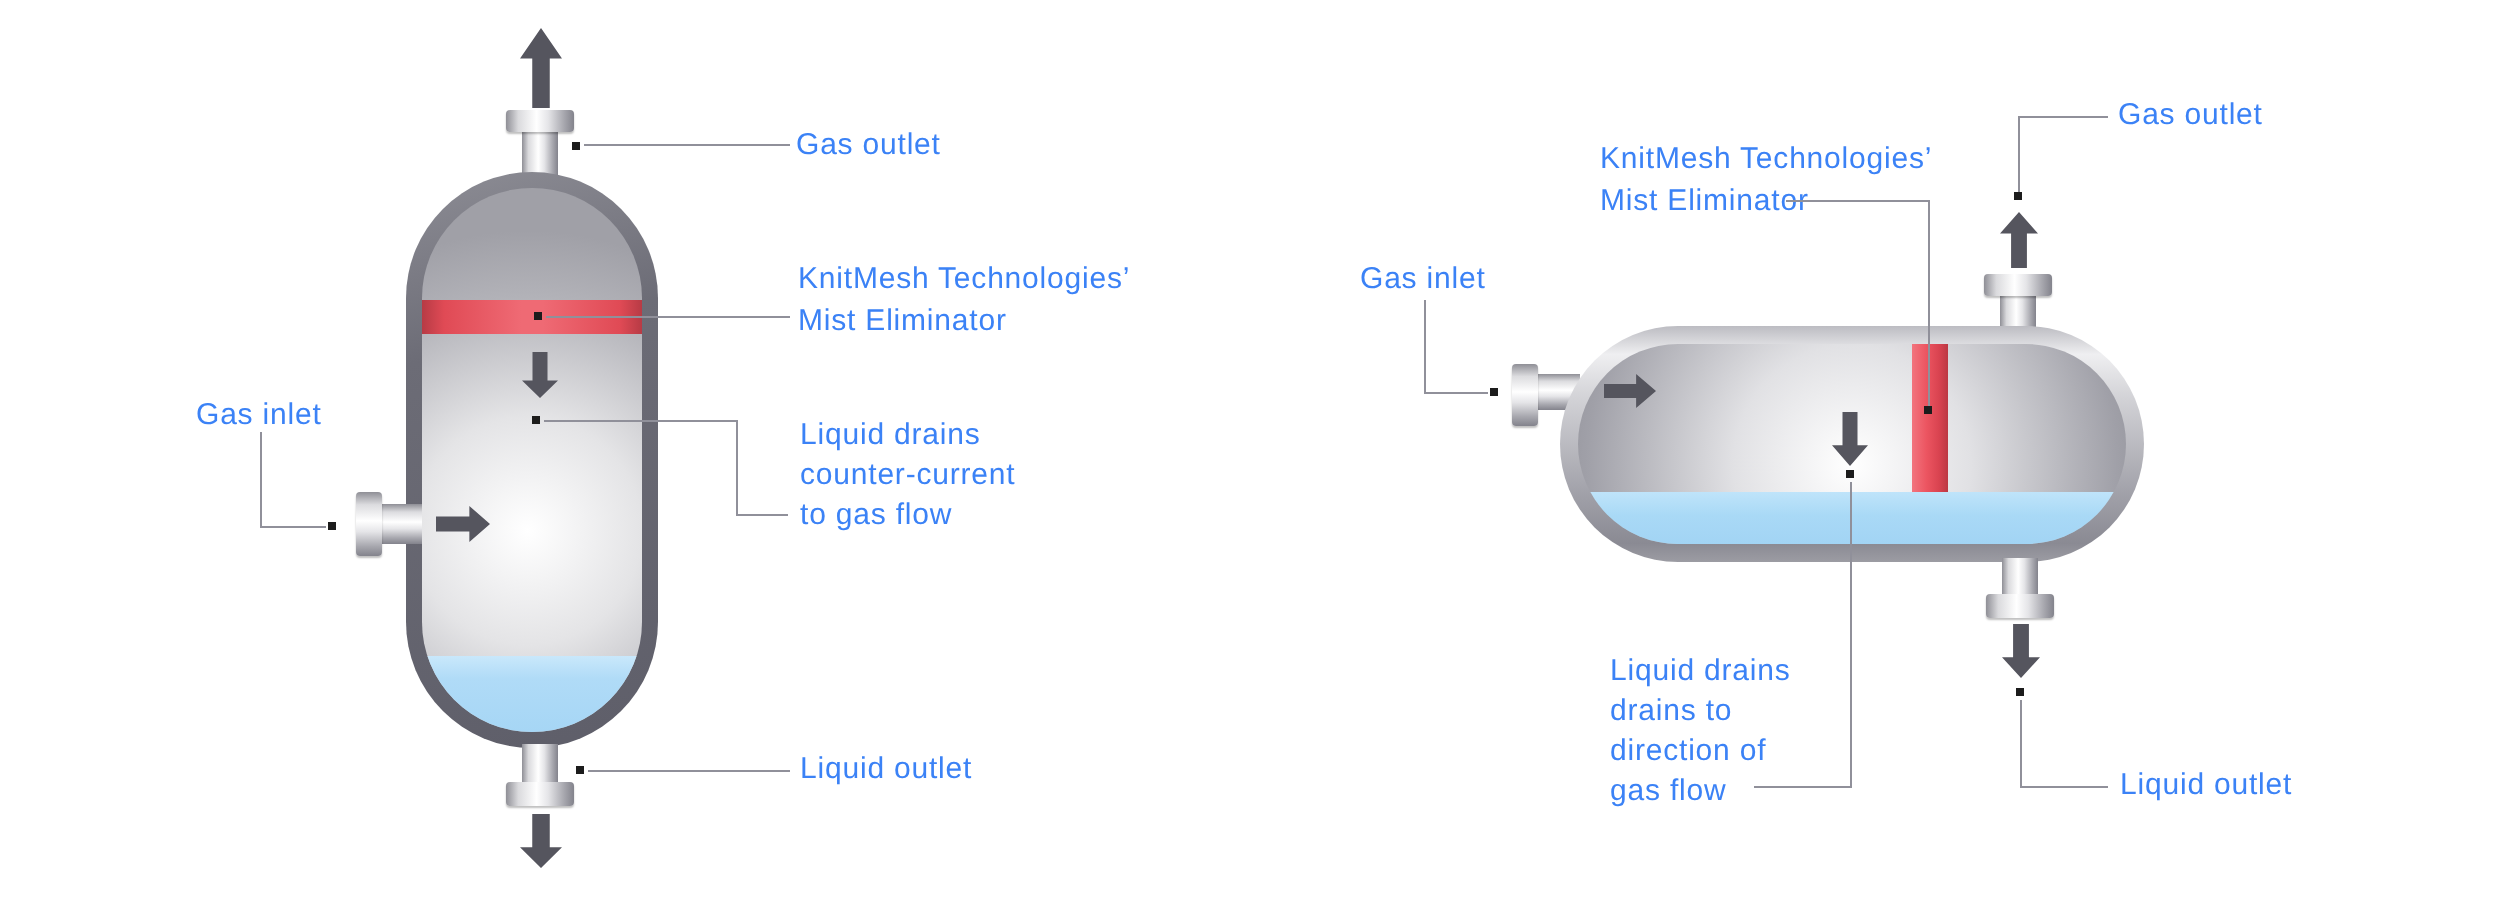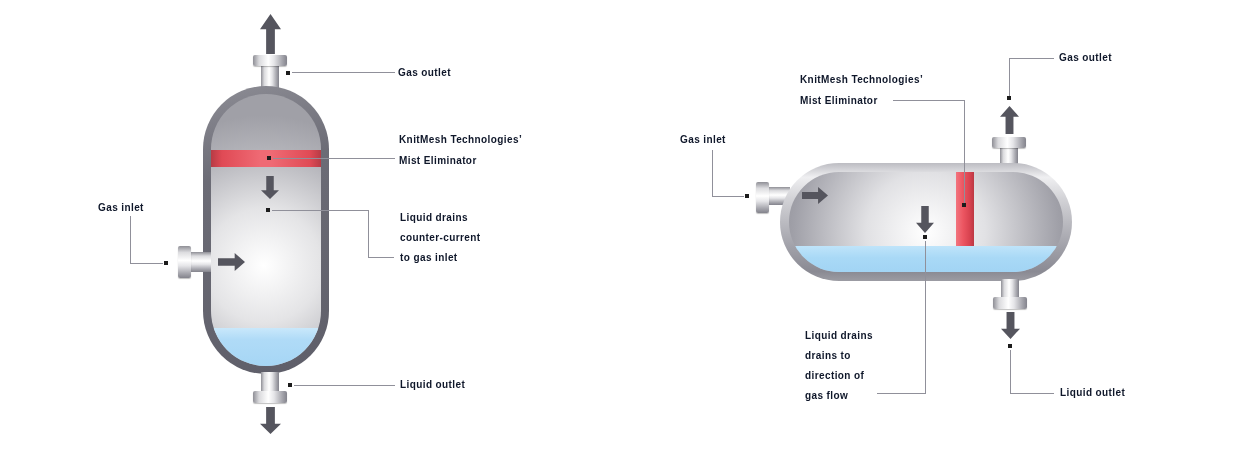--- a/index.html
+++ b/index.html
@@ -1,22 +1,22 @@
 <!DOCTYPE html>
 <html><head>
 <meta charset="utf-8">
 <style>
   html,body { margin:0; padding:0; background:#ffffff; }
   .stage {
     position:relative; width:1248px; height:462px; background:#ffffff;
     overflow:hidden; font-family:"Liberation Sans", sans-serif;
   }
   .label {
-    position:absolute; font-size:10px; line-height:20px; letter-spacing:0.4px;
-    color:#0f172a; white-space:nowrap;font-weight:bold;
+    position:absolute; font-size:15px; line-height:20px; letter-spacing:0.4px;
+    color:#3b82f6; white-space:nowrap;
   }
   .dot { position:absolute; width:4px; height:4px; background:#1c1c1c; }
   .hline { position:absolute; height:1px; background:#90909a; }
   .vline { position:absolute; width:1px; background:#90909a; }
   .arrow { position:absolute; display:block; }
 
   
   .vessel-vert {
     position:absolute; left:203px; top:86px; width:126px; height:288px;
     border-radius:63px;
@@ -113,21 +113,21 @@
       <div>Mist Eliminator</div>
     </div>
 
     <div class="dot" style="left:266px; top:208px;"></div>
     <div class="hline" style="left:272px; top:210px; width:97px;"></div>
     <div class="vline" style="left:368px; top:210px; height:48px;"></div>
     <div class="hline" style="left:368px; top:257px; width:26px;"></div>
     <div class="label" style="left:400px; top:208px;">
       <div>Liquid drains</div>
       <div>counter-current</div>
-      <div>to gas inlet</div>
+      <div>to gas flow</div>
     </div>
 
     <div class="label" style="left:98px; top:198px;">Gas inlet</div>
     <div class="vline" style="left:130px; top:216px; height:48px;"></div>
     <div class="hline" style="left:130px; top:263px; width:33px;"></div>
     <div class="dot" style="left:164px; top:261px;"></div>
 
     <div class="dot" style="left:288px; top:383px;"></div>
     <div class="hline" style="left:294px; top:385px; width:101px;"></div>
     <div class="label" style="left:400px; top:375px;">Liquid outlet</div>

